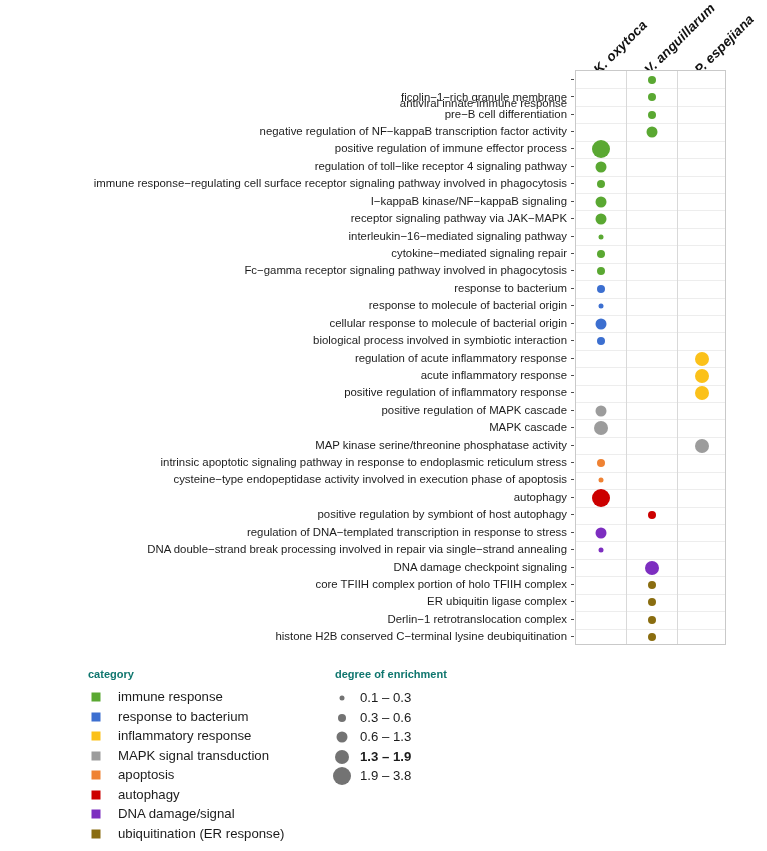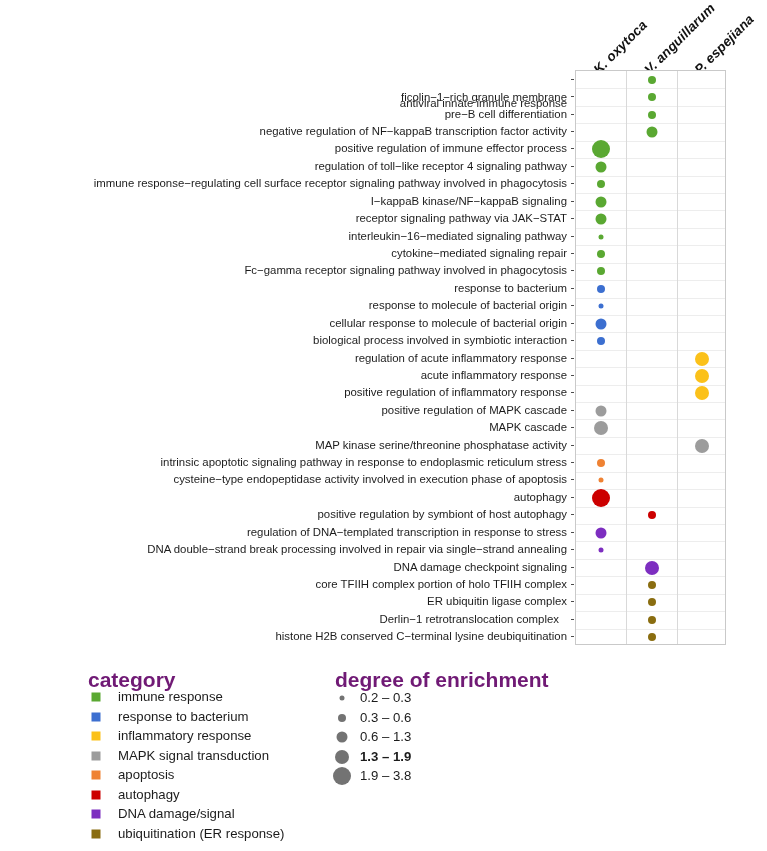--- a/index.html
+++ b/index.html
@@ -73,23 +73,23 @@
   
   .dot {
     position: absolute;
     border-radius: 50%;
     transform: translate(-50%, -50%);
   }
 
   
   .legend-title {
     position: absolute;
-    font-size: 21px;
+    font-size: 11px;
     font-weight: bold;
-    color: #701a75;
+    color: #0f766e;
     white-space: nowrap;
   }
   .legend-row-label {
     position: absolute;
     font-size: 13.2px;
     color: #1c1c1c;
     white-space: nowrap;
     line-height: 14px;
   }
   .legend-swatch {
@@ -123,21 +123,21 @@
       <div class="ylabel" style="right: 200px; top: 124.985px;">negative regulation of NF−kappaB transcription factor activity</div>
       <div class="ytick" style="left: 571px; top: 131px;"></div>
       <div class="ylabel" style="right: 200px; top: 142.409px;">positive regulation of immune effector process</div>
       <div class="ytick" style="left: 571px; top: 148px;"></div>
       <div class="ylabel" style="right: 200px; top: 159.833px;">regulation of toll−like receptor 4 signaling pathway</div>
       <div class="ytick" style="left: 571px; top: 166px;"></div>
       <div class="ylabel" style="right: 200px; top: 177.258px;">immune response−regulating cell surface receptor signaling pathway involved in phagocytosis</div>
       <div class="ytick" style="left: 571px; top: 183px;"></div>
       <div class="ylabel" style="right: 200px; top: 194.682px;">I−kappaB kinase/NF−kappaB signaling</div>
       <div class="ytick" style="left: 571px; top: 201px;"></div>
-      <div class="ylabel" style="right: 200px; top: 212.106px;">receptor signaling pathway via JAK−STAT</div>
+      <div class="ylabel" style="right: 200px; top: 212.106px;">receptor signaling pathway via JAK−MAPK</div>
       <div class="ytick" style="left: 571px; top: 218px;"></div>
       <div class="ylabel" style="right: 200px; top: 229.53px;">interleukin−16−mediated signaling pathway</div>
       <div class="ytick" style="left: 571px; top: 236px;"></div>
       <div class="ylabel" style="right: 200px; top: 246.955px;">cytokine−mediated signaling repair</div>
       <div class="ytick" style="left: 571px; top: 253px;"></div>
       <div class="ylabel" style="right: 200px; top: 264.379px;">Fc−gamma receptor signaling pathway involved in phagocytosis</div>
       <div class="ytick" style="left: 571px; top: 270px;"></div>
       <div class="ylabel" style="right: 200px; top: 281.803px;">response to bacterium</div>
       <div class="ytick" style="left: 571px; top: 288px;"></div>
       <div class="ylabel" style="right: 200px; top: 299.227px;">response to molecule of bacterial origin</div>
@@ -169,21 +169,21 @@
       <div class="ylabel" style="right: 200px; top: 525.742px;">regulation of DNA−templated transcription in response to stress</div>
       <div class="ytick" style="left: 571px; top: 532px;"></div>
       <div class="ylabel" style="right: 200px; top: 543.167px;">DNA double−strand break processing involved in repair via single−strand annealing</div>
       <div class="ytick" style="left: 571px; top: 549px;"></div>
       <div class="ylabel" style="right: 200px; top: 560.591px;">DNA damage checkpoint signaling</div>
       <div class="ytick" style="left: 571px; top: 567px;"></div>
       <div class="ylabel" style="right: 200px; top: 578.015px;">core TFIIH complex portion of holo TFIIH complex</div>
       <div class="ytick" style="left: 571px; top: 584px;"></div>
       <div class="ylabel" style="right: 200px; top: 595.439px;">ER ubiquitin ligase complex</div>
       <div class="ytick" style="left: 571px; top: 601px;"></div>
-      <div class="ylabel" style="right: 208px; top: 612.864px;">Derlin−1 retrotranslocation complex</div>
+      <div class="ylabel" style="right: 200px; top: 612.864px;">Derlin−1 retrotranslocation complex</div>
       <div class="ytick" style="left: 571px; top: 619px;"></div>
       <div class="ylabel" style="right: 200px; top: 630.288px;">histone H2B conserved C−terminal lysine deubiquitination</div>
       <div class="ytick" style="left: 571px; top: 636px;"></div>
     </div>
   <div id="panel" style="left: 575px; top: 70px; width: 151px; height: 575px;">
       <div class="gridline-h" style="top: 17px;"></div>
       <div class="gridline-h" style="top: 35px;"></div>
       <div class="gridline-h" style="top: 52px;"></div>
       <div class="gridline-h" style="top: 70px;"></div>
       <div class="gridline-h" style="top: 87px;"></div>
@@ -265,21 +265,21 @@
       <div class="legend-swatch" style="left: 96px; top: 794.5px; background: rgb(204, 0, 0);"></div>
       <div class="legend-row-label" style="left: 118px; top: 787.5px;">autophagy</div>
       <div class="legend-swatch" style="left: 96px; top: 814px; background: rgb(125, 46, 192);"></div>
       <div class="legend-row-label" style="left: 118px; top: 807px;">DNA damage/signal</div>
       <div class="legend-swatch" style="left: 96px; top: 833.5px; background: rgb(138, 109, 16);"></div>
       <div class="legend-row-label" style="left: 118px; top: 826.5px;">ubiquitination (ER response)</div>
     </div>
   <div id="legend-size">
     <div class="legend-title" style="left:335px; top:668px;">degree of enrichment</div>
   <div class="legend-circle" style="left: 342px; top: 698px; width: 5px; height: 5px;"></div>
-      <div class="legend-row-label" style="left: 360px; top: 691px;">0.2 – 0.3</div>
+      <div class="legend-row-label" style="left: 360px; top: 691px;">0.1 – 0.3</div>
       <div class="legend-circle" style="left: 342px; top: 717.5px; width: 8px; height: 8px;"></div>
       <div class="legend-row-label" style="left: 360px; top: 710.5px;">0.3 – 0.6</div>
       <div class="legend-circle" style="left: 342px; top: 737px; width: 11px; height: 11px;"></div>
       <div class="legend-row-label" style="left: 360px; top: 730px;">0.6 – 1.3</div>
       <div class="legend-circle" style="left: 342px; top: 756.5px; width: 14px; height: 14px;"></div>
       <div class="legend-row-label" style="left: 360px; top: 749.5px; font-weight: bold;">1.3 – 1.9</div>
       <div class="legend-circle" style="left: 342px; top: 776px; width: 18px; height: 18px;"></div>
       <div class="legend-row-label" style="left: 360px; top: 769px;">1.9 – 3.8</div>
     </div>
 </div>

